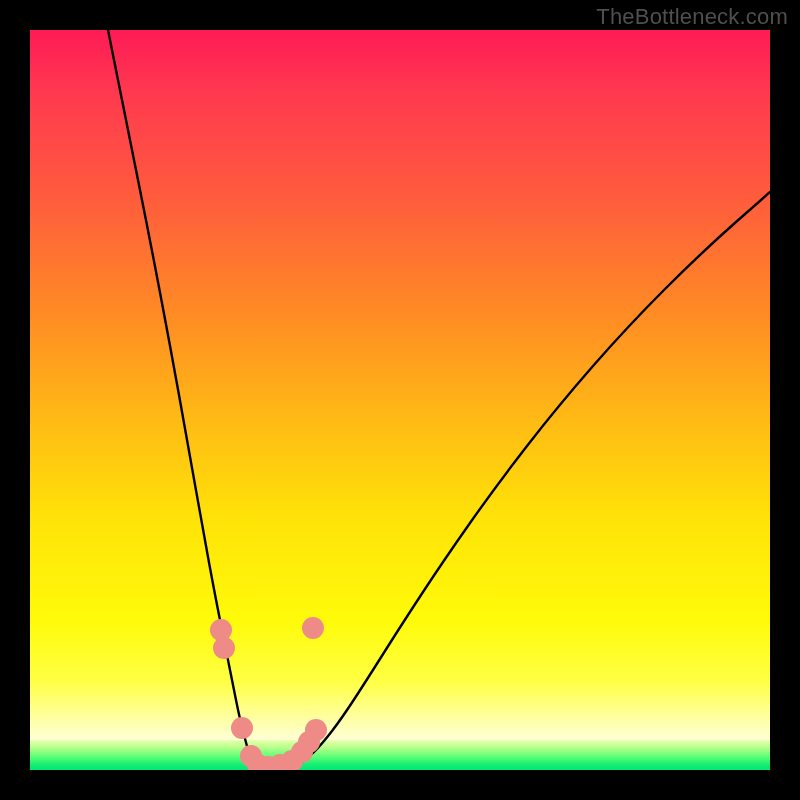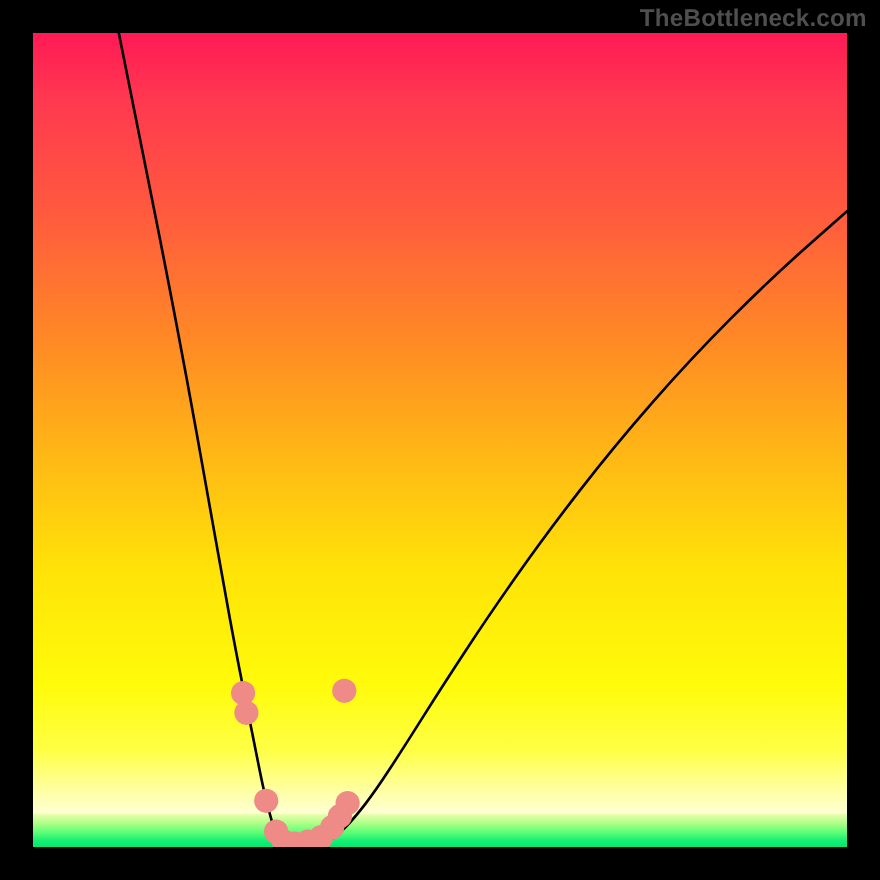--- a/index.html
+++ b/index.html
@@ -63,21 +63,21 @@
     position: absolute;
     inset: 0;
   }
   .watermark {
     position: absolute;
     top: 4px;
     right: 12px;
     color: #4f4f4f;
     font-size: 22px;
     letter-spacing: 0.2px;
-    font-weight: 700;
+    font-weight: 400;
     text-align: center;
   }
 </style>
 </head>
 <body>
 
 <div class="frame">
   <div class="watermark">TheBottleneck.com</div>
 
   <div class="plot-area">

